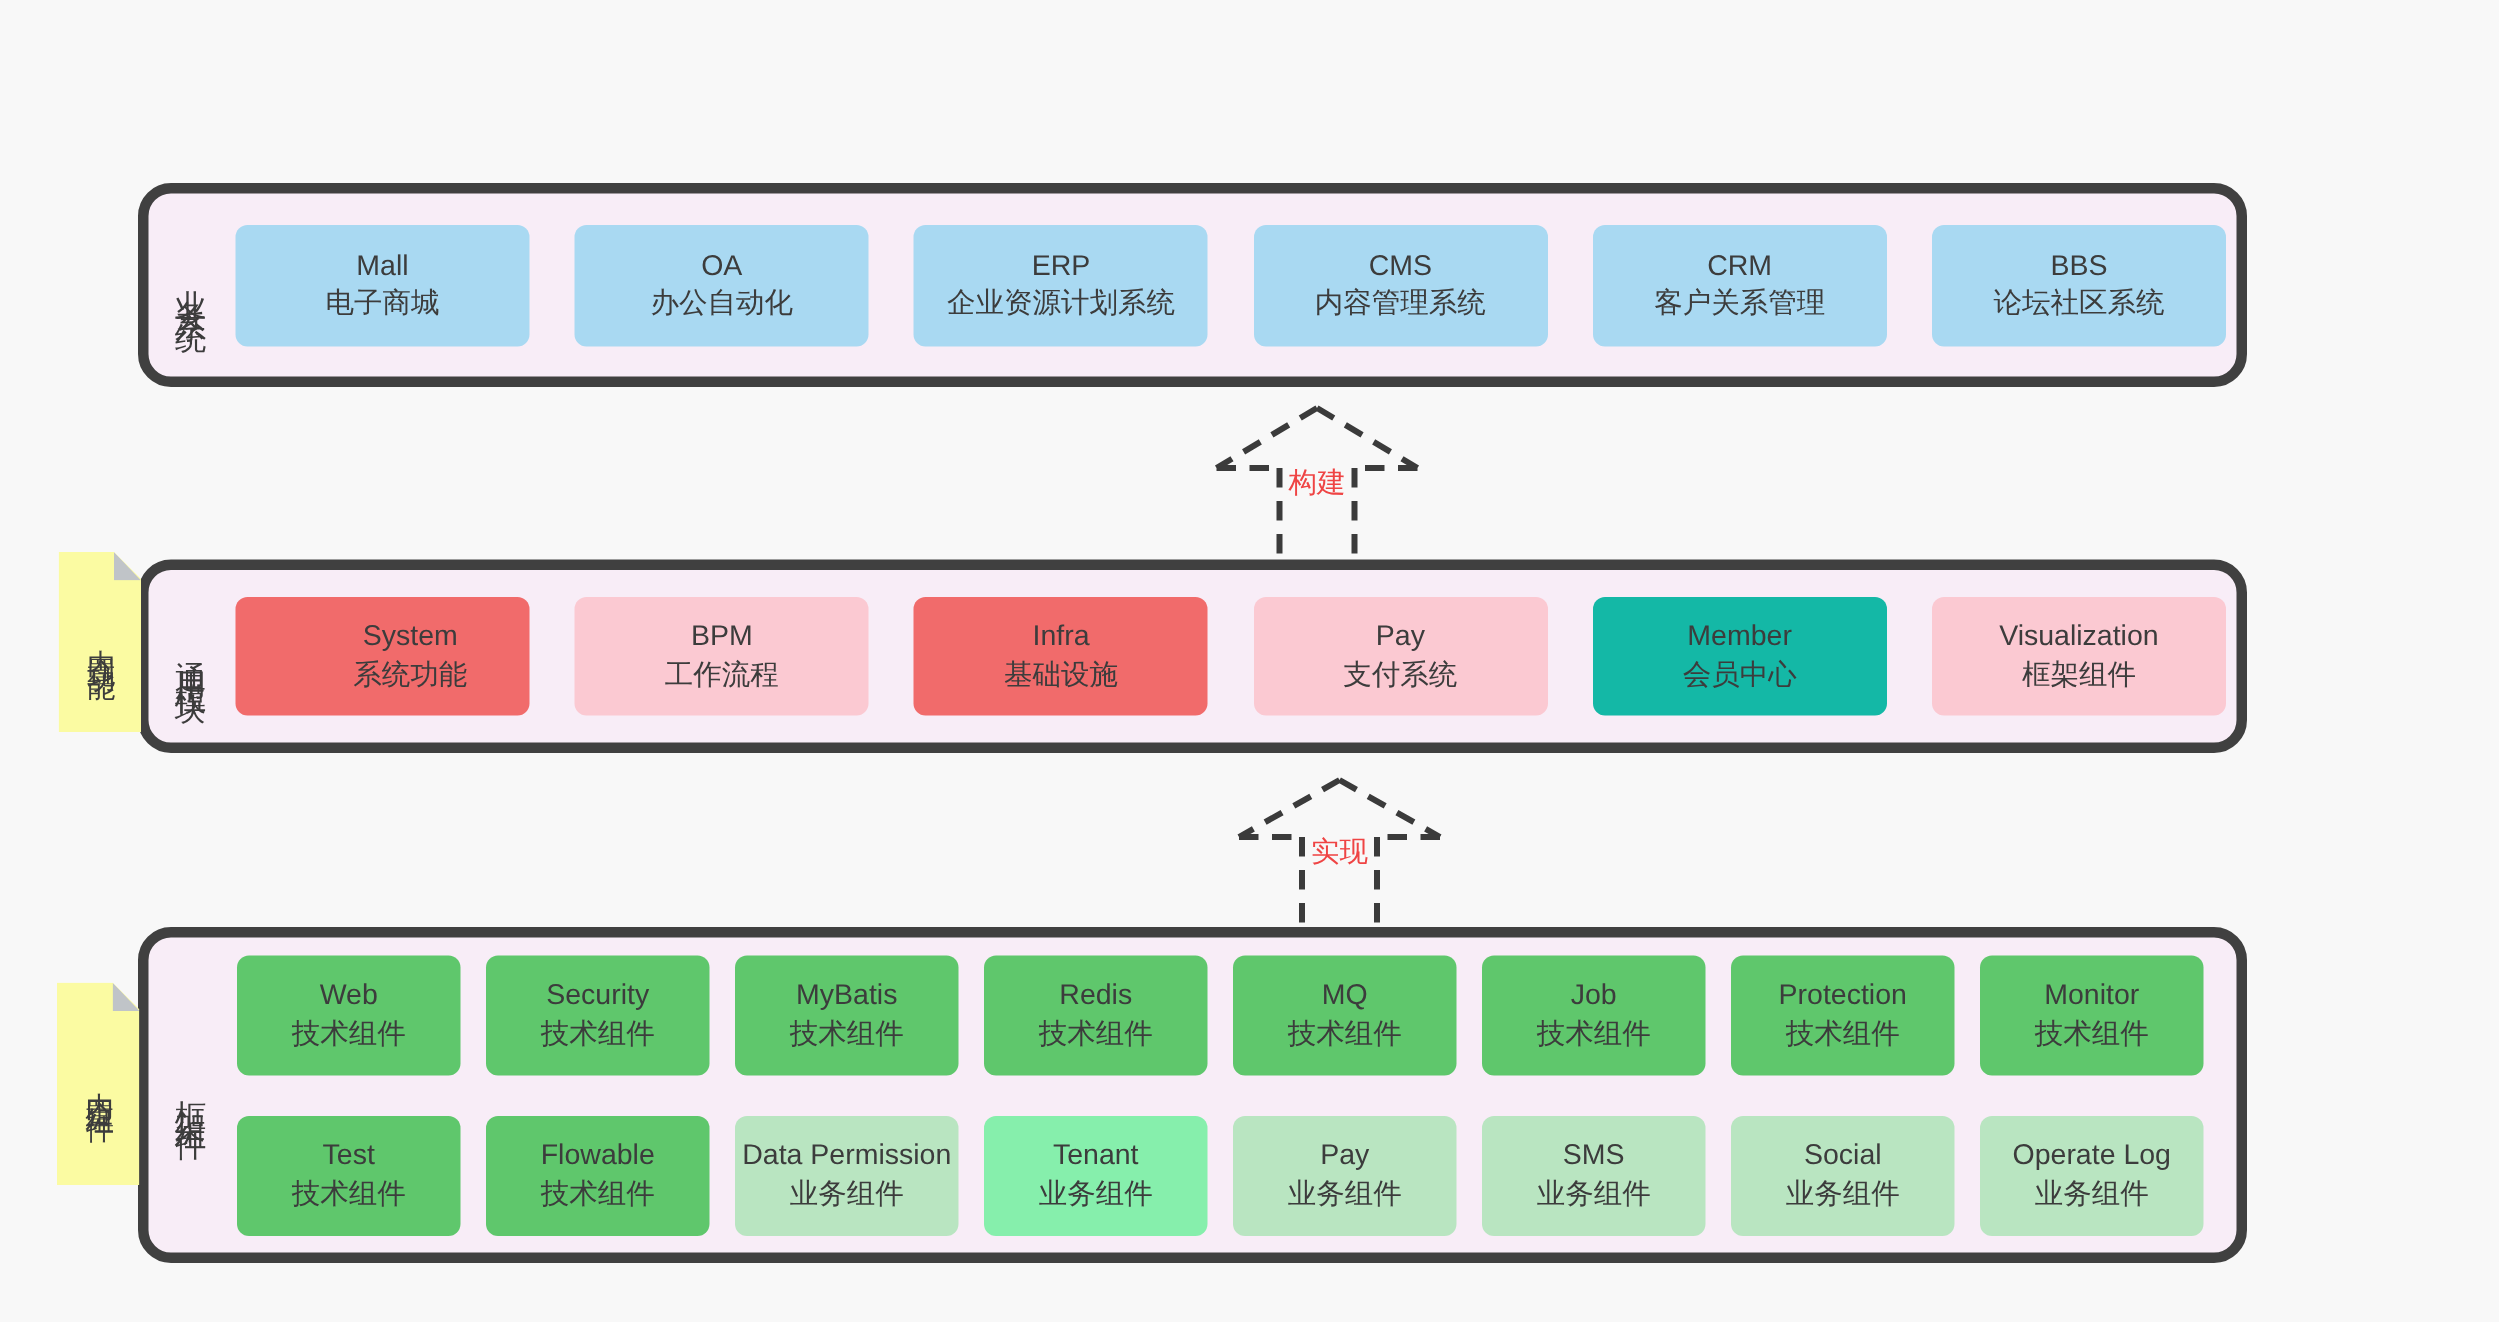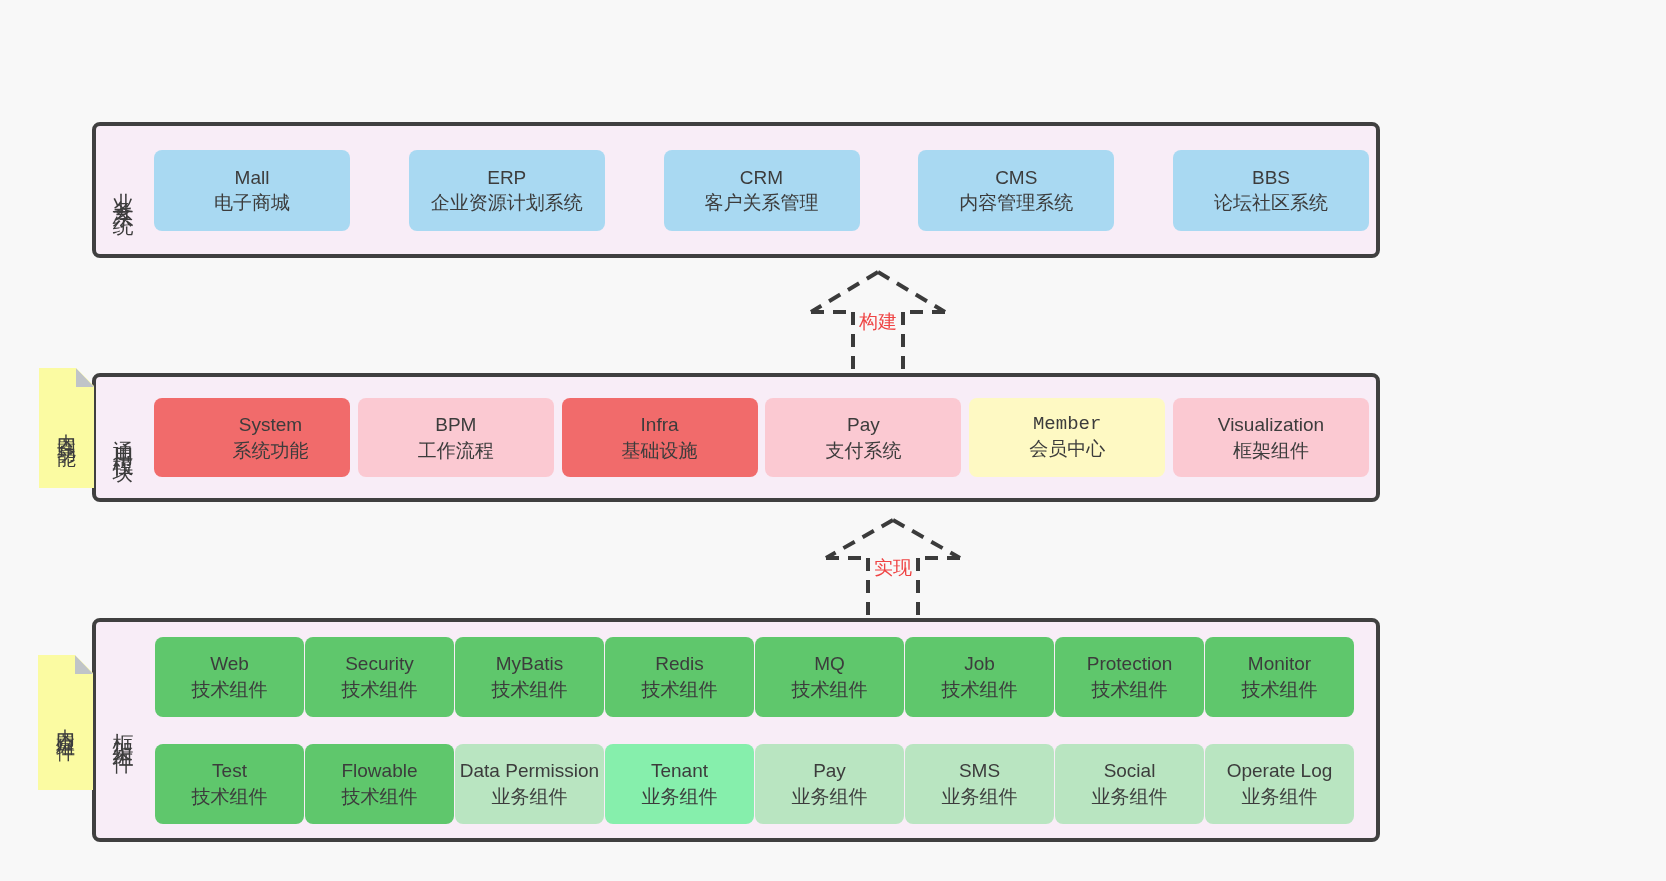--- a/index.html
+++ b/index.html
@@ -3,22 +3,22 @@
 <meta charset="utf-8">
 <style>
   html,body{margin:0;padding:0;}
   body{
     width:1666px;height:881px;position:relative;overflow:hidden;
     background:#f8f8f8;
     font-family:"Liberation Sans","DejaVu Sans",sans-serif;
     color:#3c3c3c;
   }
   .container{
-    position:absolute;left:92px;width:1288px;
-    background:#f8edf7;border:4px solid #404040;border-radius:8px;
+    position:absolute;left:92px;width:1406px;
+    background:#f8edf7;border:7px solid #404040;border-radius:22px;
     box-sizing:border-box;
   }
   .section-label{
     position:absolute;left:13px;top:0;bottom:0;
     display:flex;align-items:center;
   }
   .section-label span{
     writing-mode:vertical-rl;text-orientation:upright;
     font-size:21px;letter-spacing:7px;color:#3c3c3c;
   }
@@ -68,30 +68,34 @@
   <div class="section-label">
     <span>业务系统</span>
   </div>
   <div class="rows rows-wide">
       <div class="row">
         <div class="box box-6" style="background: rgb(169, 217, 242);">
           <div class="box-title">Mall</div>
           <div class="box-sub">电子商城</div>
         </div>
         <div class="box box-6" style="background: rgb(169, 217, 242);">
+          <div class="box-title">OA</div>
+          <div class="box-sub">办公自动化</div>
+        </div>
+        <div class="box box-6" style="background: rgb(169, 217, 242);">
           <div class="box-title">ERP</div>
           <div class="box-sub">企业资源计划系统</div>
         </div>
         <div class="box box-6" style="background: rgb(169, 217, 242);">
+          <div class="box-title">CMS</div>
+          <div class="box-sub">内容管理系统</div>
+        </div>
+        <div class="box box-6" style="background: rgb(169, 217, 242);">
           <div class="box-title">CRM</div>
           <div class="box-sub">客户关系管理</div>
-        </div>
-        <div class="box box-6" style="background: rgb(169, 217, 242);">
-          <div class="box-title">CMS</div>
-          <div class="box-sub">内容管理系统</div>
         </div>
         <div class="box box-6" style="background: rgb(169, 217, 242);">
           <div class="box-title">BBS</div>
           <div class="box-sub">论坛社区系统</div>
         </div>
       </div>
     </div>
 </div>
 
 <div class="arrow" style="left:808px;top:268px;height:104px;">
@@ -116,21 +120,21 @@
           <div class="box-sub">工作流程</div>
         </div>
         <div class="box box-6m" style="background: rgb(241, 107, 107);">
           <div class="box-title">Infra</div>
           <div class="box-sub">基础设施</div>
         </div>
         <div class="box box-6m" style="background: rgb(251, 201, 210);">
           <div class="box-title">Pay</div>
           <div class="box-sub">支付系统</div>
         </div>
-        <div class="box box-6m" style="background: #fef9c3; font-family: Liberation Mono, monospace;">
+        <div class="box box-6m" style="background: #14b8a6;">
           <div class="box-title">Member</div>
           <div class="box-sub">会员中心</div>
         </div>
         <div class="box box-6m" style="background: rgb(251, 201, 210);">
           <div class="box-title">Visualization</div>
           <div class="box-sub">框架组件</div>
         </div>
       </div>
     </div>
 </div>

